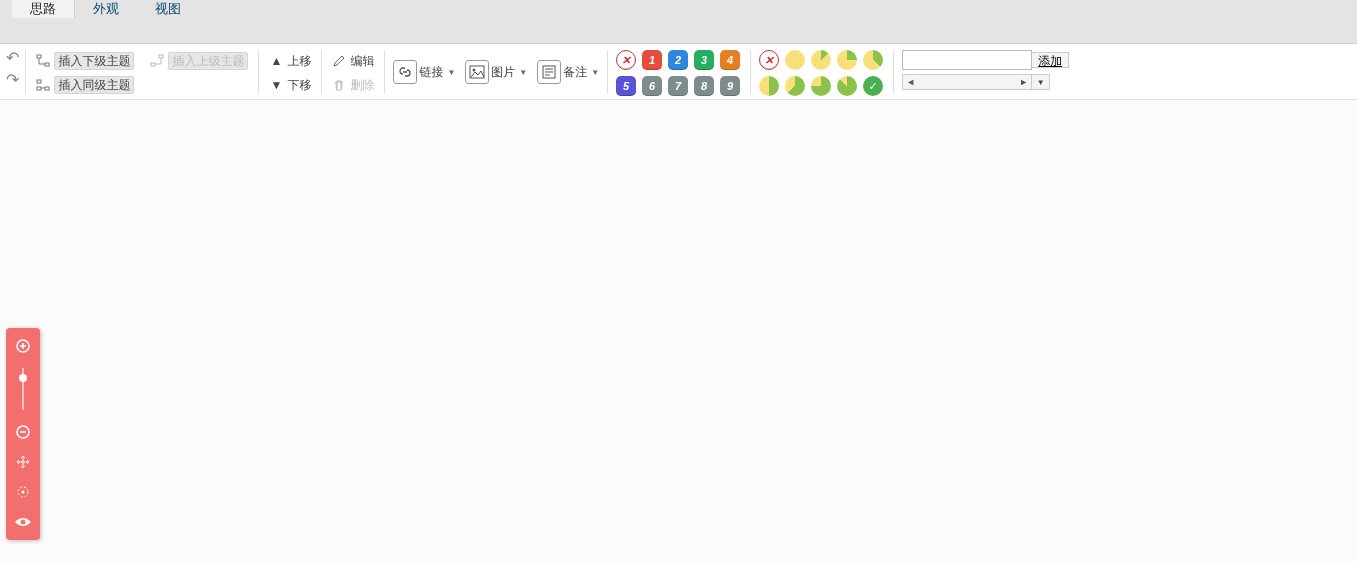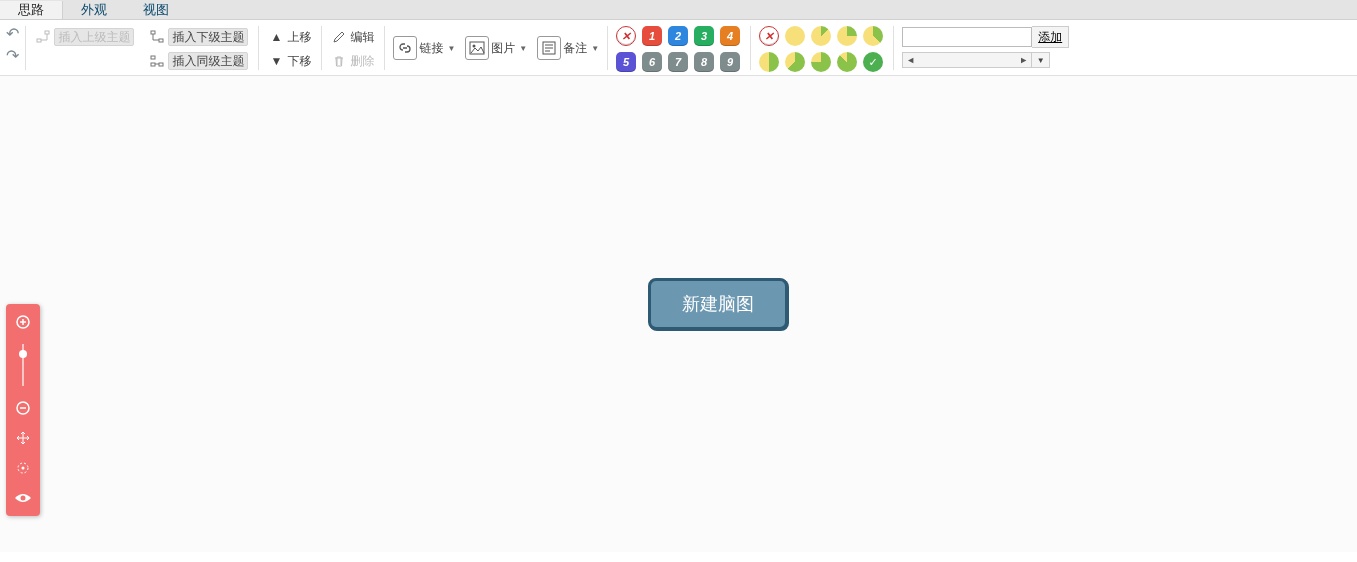--- a/index.html
+++ b/index.html
@@ -1,19 +1,19 @@
 <!DOCTYPE html>
 <html><head>
 <meta charset="utf-8">
 <style>
   * { box-sizing: border-box; margin: 0; padding: 0; font-family: "Microsoft YaHei", Arial, sans-serif; }
   html, body { width: 1357px; height: 562px; overflow: hidden; background: #fff; }
 
   
-  .tabbar { height: 20px; background: #e4e4e4; border-bottom: 1px solid #d0d0d0; display: flex; align-items: center; font-size: 13px; }
+  .tabbar { height: 44px; background: #e4e4e4; border-bottom: 1px solid #d0d0d0; display: flex; align-items: flex-start; font-size: 13px; padding-left: 12px; }
   .tab { padding: 0 18px; display: flex; align-items: center; cursor: pointer; color: #0c4a6e; }
   .tab.active { background: #f2f2f2; color: #222; border-right: 1px solid #d0d0d0; }
 
   
   .toolbar { height: 56px; background: #fff; border-bottom: 1px solid #e0e0e0; display: flex; align-items: flex-start; padding: 4px 6px; gap: 0; font-size: 12px; color: #444; }
   .sep { width: 0; border-left: 1px solid #e0e0e0; height: 44px; align-self: center; margin: 0 2px; }
   .btn { display: inline-flex; align-items: center; gap: 4px; height: 22px; padding: 0 4px; border-radius: 2px; cursor: pointer; white-space: nowrap; }
   .btn.disabled { color: #bbb; cursor: default; }
   .btn .ico { width: 14px; height: 14px; display: inline-flex; align-items: center; justify-content: center; font-size: 12px; }
   .btn .label { font-size: 12px; }
@@ -34,21 +34,21 @@
   .badgegrid { display: grid; grid-template-columns: repeat(5, 22px); grid-auto-rows: 22px; gap: 4px; padding: 2px 6px; }
   .badge { width: 20px; height: 20px; border-radius: 5px; display:flex; align-items:center; justify-content:center; font-size: 11px; font-style: italic; font-weight: bold; color:#fff; cursor:pointer; box-shadow: inset 0 -1px 0 rgba(0,0,0,.2); }
   .badge.round { border-radius: 50%; }
   .badge.x { background:#fff; border:1px solid #c33; color:#c33; }
   .pie { width:20px; height:20px; border-radius:50%; position:relative; cursor:pointer; }
 
   
   .resgrp { display:flex; flex-direction:column; gap:4px; padding:2px 6px; }
   .resrow { display:flex; align-items:center; }
   .resinput { width:130px; height:20px; border:1px solid #bbb; font-size:12px; padding:0 4px; }
-  .addbtn { height:22px; border:1px solid #ccc; border-left:none; padding:0 6px; font-size:12px; background:#f4f4f4; cursor:pointer;text-decoration:underline; }
+  .addbtn { height:16px; border:1px solid #ccc; border-left:none; padding:0 6px; font-size:12px; background:#f4f4f4; cursor:pointer;text-decoration:underline; }
   .scrollbar { width:130px; height:16px; border:1px solid #ccc; background:#f4f4f4; position:relative; display:flex; align-items:center; justify-content:space-between; font-size:9px; color:#555; }
   .scrollbar span { padding:0 3px; cursor:pointer; }
   .dd { width:18px; height:16px; border:1px solid #ccc; border-left:none; background:#f4f4f4; display:flex; align-items:center; justify-content:center; font-size:8px; cursor:pointer; }
 
   
   .canvas { position: relative; height: calc(562px - 30px - 56px); background:#fbfbfb; }
   .rootnode { position:absolute; left:648px; top:202px; width:140px; height:52px; background:#6b97b1; border:3px solid #2f5a74; border-radius:8px; color:#fff; font-size:18px; display:flex; align-items:center; justify-content:center; box-shadow: 1px 1px 0 #2f5a74; }
 
   
   .zoombar { position:absolute; left:6px; top:228px; width:34px; background:#f36f6f; border-radius:4px; box-shadow: 1px 1px 4px rgba(0,0,0,.25); padding:8px 0; display:flex; flex-direction:column; align-items:center; gap:10px; color:#fff; }
@@ -75,34 +75,20 @@
 </div>
 
 <div class="toolbar">
   <div class="undo-col">
     <span class="undo-ico">↶</span>
     <span class="undo-ico">↷</span>
   </div>
   <div class="sep"></div>
 
   <div class="col" style="padding:2px 4px;">
-    <div class="btn disabled">
-      <span class="ico">
-        <svg width="14" height="14" viewBox="0 0 14 14">
-            <rect x="9" y="1" width="4" height="3" fill="none" stroke="#bbb"></rect>
-            <rect x="1" y="9" width="4" height="3" fill="none" stroke="#bbb"></rect>
-            <path d="M11 4 V10 H5" fill="none" stroke="#bbb"></path>
-          </svg>
-      </span>
-      <span class="label box" style="color:#bbb;">插入上级主题</span>
-    </div>
-    <div style="height:22px;"></div>
-  </div>
-
-  <div class="col" style="padding:2px 4px;">
     <div class="btn">
       <span class="ico">
         <svg width="14" height="14" viewBox="0 0 14 14">
             <rect x="1" y="1" width="4" height="3" fill="none" stroke="#777"></rect>
             <rect x="9" y="9" width="4" height="3" fill="none" stroke="#777"></rect>
             <path d="M3 4 V10 H9" fill="none" stroke="#777"></path>
           </svg>
       </span>
       <span class="label box">插入下级主题</span>
     </div>
@@ -110,20 +96,34 @@
       <span class="ico">
         <svg width="14" height="14" viewBox="0 0 14 14">
             <rect x="1" y="2" width="4" height="3" fill="none" stroke="#777"></rect>
             <rect x="1" y="9" width="4" height="3" fill="none" stroke="#777"></rect>
             <rect x="9" y="9" width="4" height="3" fill="none" stroke="#777"></rect>
             <path d="M5 10 H9" stroke="#777"></path>
           </svg>
       </span>
       <span class="label box">插入同级主题</span>
     </div>
+  </div>
+
+  <div class="col" style="padding:2px 4px;">
+    <div class="btn disabled">
+      <span class="ico">
+        <svg width="14" height="14" viewBox="0 0 14 14">
+            <rect x="9" y="1" width="4" height="3" fill="none" stroke="#bbb"></rect>
+            <rect x="1" y="9" width="4" height="3" fill="none" stroke="#bbb"></rect>
+            <path d="M11 4 V10 H5" fill="none" stroke="#bbb"></path>
+          </svg>
+      </span>
+      <span class="label box" style="color:#bbb;">插入上级主题</span>
+    </div>
+    <div style="height:22px;"></div>
   </div>
   <div class="sep"></div>
 
   <div class="col" style="padding:2px 4px;">
     <div class="btn">
       <span class="ico">▲</span>
       <span class="label">上移</span>
     </div>
     <div class="btn">
       <span class="ico">▼</span>
@@ -248,23 +248,20 @@
         <span>◄</span>
         <span>►</span>
       </div>
       <div class="dd">▼</div>
     </div>
   </div>
 
 </div>
 
 <div class="canvas">
-  <div class="rootnode">
-    <span>新建脑图</span>
-  </div>
 
   <div class="zoombar">
     <div class="zico">
       <svg width="16" height="16" viewBox="0 0 16 16">
           <circle cx="8" cy="8" r="6" fill="none" stroke="#fff" stroke-width="1.5"></circle>
           <path d="M8 5 V11 M5 8 H11" stroke="#fff" stroke-width="1.5"></path>
         </svg>
     </div>
     <div class="track">
         <div class="thumb"></div>

